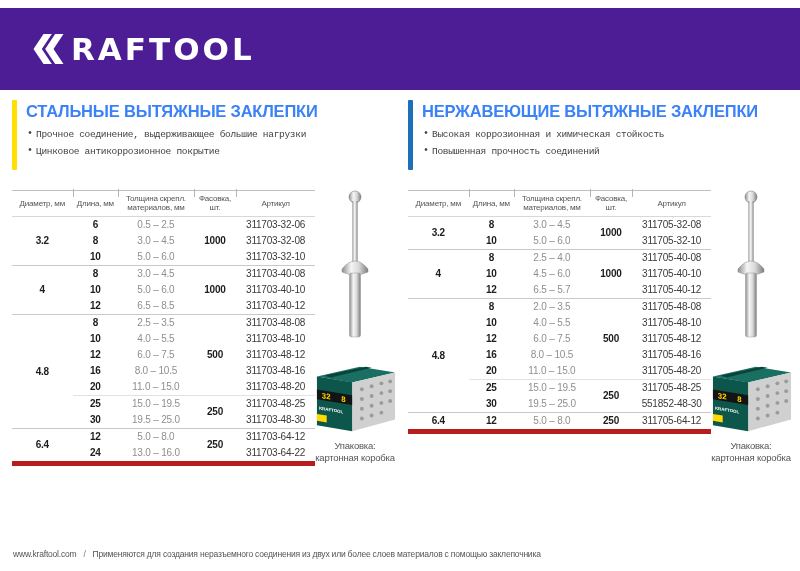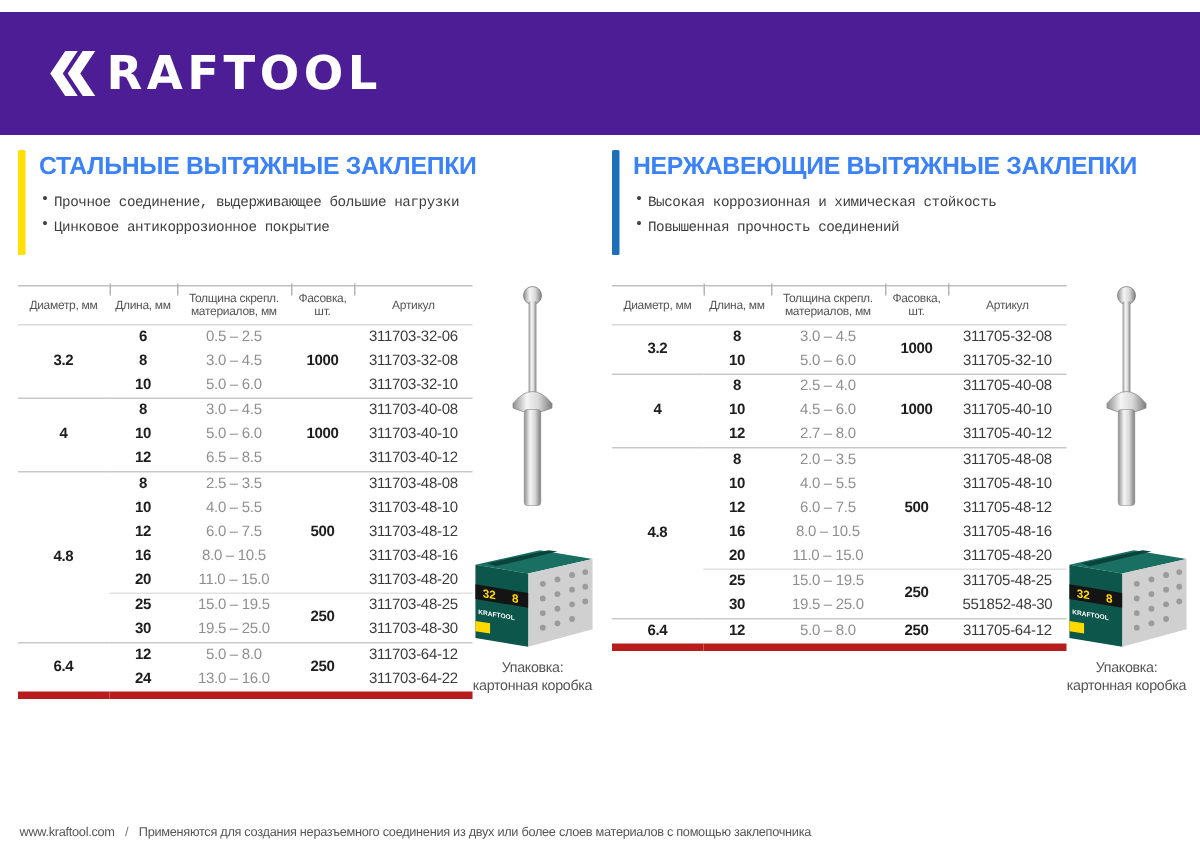--- a/index.html
+++ b/index.html
@@ -282,21 +282,21 @@
               <td class="pack" rowspan="3">1000</td>
               <td class="art">311705-40-08</td>
             </tr>
             <tr>
               <td class="len">10</td>
               <td class="thick">4.5 – 6.0</td>
               <td class="art">311705-40-10</td>
             </tr>
             <tr>
               <td class="len">12</td>
-              <td class="thick">2.7 – 8.0</td>
+              <td class="thick">6.5 – 5.7</td>
               <td class="art">311705-40-12</td>
             </tr>
             <tr class="group-start">
               <td class="dia" rowspan="7">4.8</td>
               <td class="len">8</td>
               <td class="thick">2.0 – 3.5</td>
               <td class="pack" rowspan="5">500</td>
               <td class="art">311705-48-08</td>
             </tr>
             <tr>

